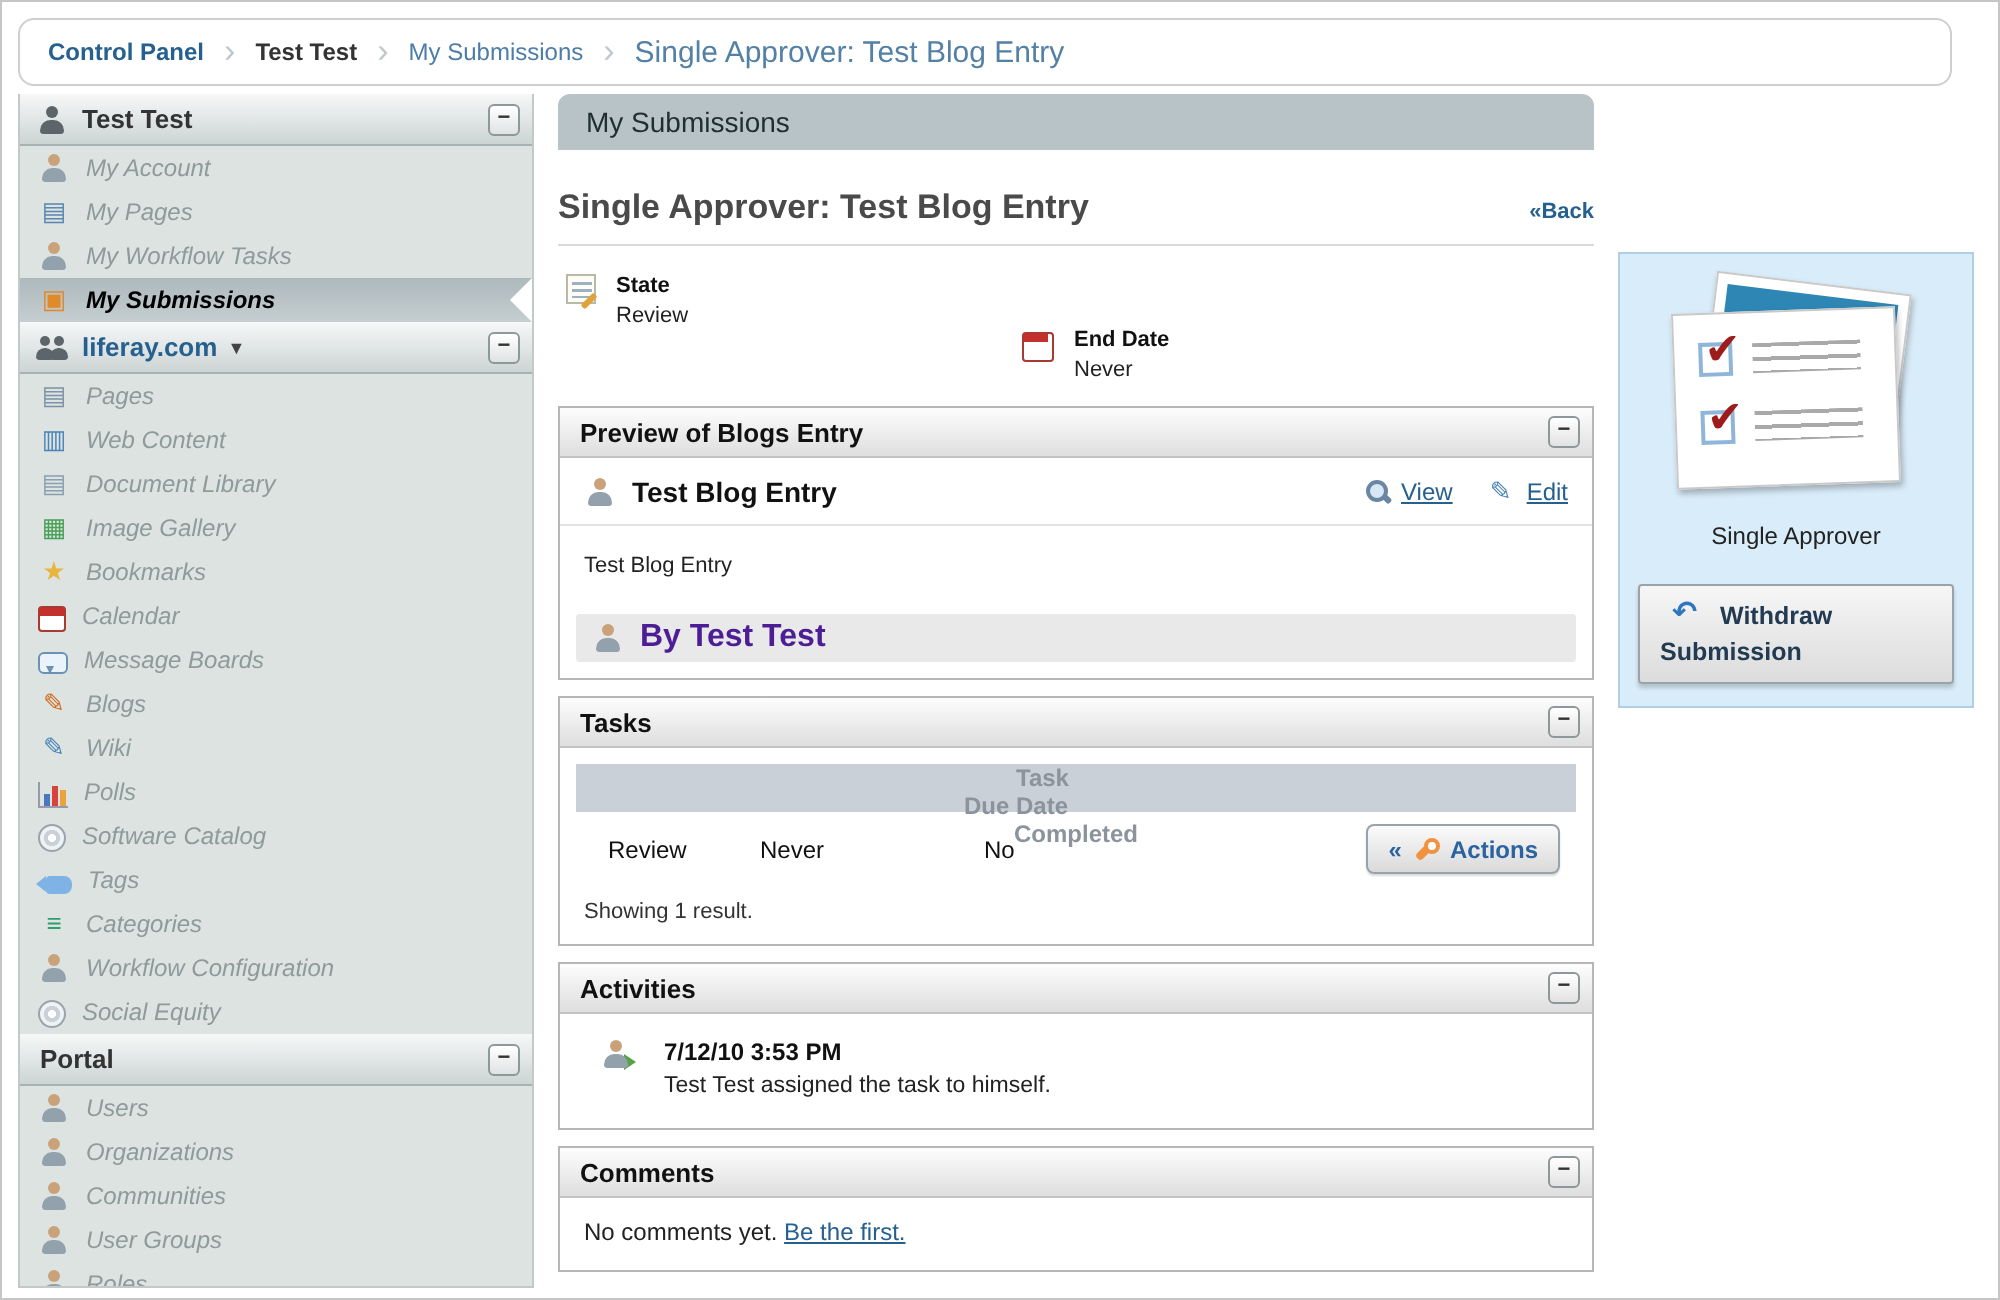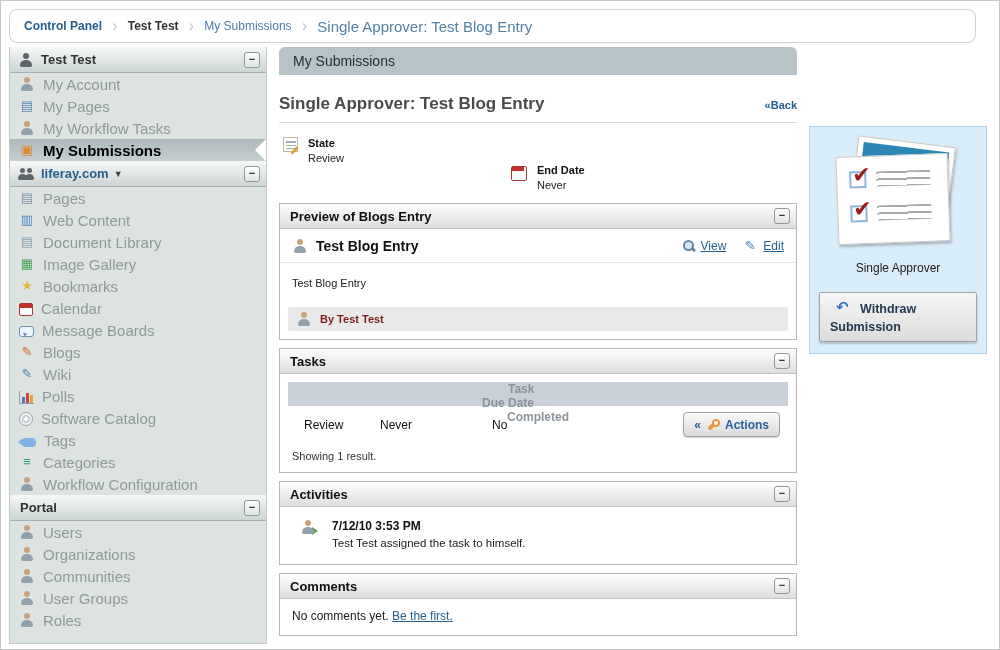--- a/index.html
+++ b/index.html
@@ -15,21 +15,21 @@
   .crumb-current { font-size:15px; color:#5381a5; }
 
   
   .sidebar { position:absolute; left:8px; top:46px; width:258px; height:597px; background:#dde3e1; border:1px solid #c2cac8; border-top:none; overflow:hidden; }
   .sec-head { position:relative; height:26px; background:linear-gradient(#f7f8f8,#ccd4d4); border-bottom:1px solid #a8b2b2; display:flex; align-items:center; padding:0 8px; }
   .sec-title { font-size:13px; font-weight:bold; color:#333; margin-left:7px; }
   .sec-title.blue { color:#25608f; cursor:pointer; }
   .caret { font-size:9px; color:#444; margin-left:5px; }
   .collapse-btn { position:absolute; right:6px; top:5px; width:16px; height:16px; border:1px solid #8d9898; border-radius:3px; background:linear-gradient(#fff,#dfe3e3); font-size:11px; font-weight:bold; color:#333; line-height:13px; text-align:center; cursor:pointer; }
   .sitem { position:relative; height:22px; display:flex; align-items:center; padding-left:9px; cursor:pointer; }
-  .sitem .lbl { font-size:15px; color:#8f9a9a; margin-left:8px; white-space:nowrap; }
+  .sitem .lbl { font-size:12px; color:#8f9a9a; margin-left:8px; white-space:nowrap;font-style:italic; }
   .sitem.sel { background:linear-gradient(#aeb9bd,#c5ced0); }
   .sitem.sel .lbl { color:#000; font-weight:bold; }
   .sitem.sel::after { content:""; position:absolute; right:0; top:0; border-top:11px solid transparent; border-bottom:11px solid transparent; border-right:11px solid #fff; }
 
   
   .ic { display:inline-block; width:16px; height:16px; position:relative; flex:none; }
   .icg { font-size:13px; line-height:16px; text-align:center; }
   .icp::before { content:""; position:absolute; left:5px; top:1px; width:6px; height:6px; border-radius:50%; background:#caa27a; }
   .icp::after { content:""; position:absolute; left:2px; top:8px; width:12px; height:7px; border-radius:6px 6px 2px 2px; background:#93a1ad; }
   .icp.dark::before,.icp.dark::after { background:#5c6569; }
@@ -88,21 +88,21 @@
   .panel-title { font-size:13px; font-weight:bold; color:#111; }
   .panel-head .collapse-btn { top:4px; background:linear-gradient(#fff,#e2e2e2); }
 
   .entry-row { display:flex; align-items:center; padding:9px 12px 8px 12px; border-bottom:1px solid #e3e3e3; }
   .entry-title { font-size:14px; font-weight:bold; color:#111; margin-left:8px; }
   .entry-links { margin-left:auto; display:flex; align-items:center; gap:16px; }
   .mlink { display:flex; align-items:center; gap:5px; font-size:12px; color:#25608f; cursor:pointer; }
   .mlink span.t { text-decoration:underline; }
   .preview-body { padding:14px 12px; font-size:11px; color:#222; }
   .byline { margin:4px 8px 8px 8px; height:24px; background:#e9e9e9; display:flex; align-items:center; padding:0 8px; border-radius:2px; }
-  .byline .t { font-size:11px; font-weight:bold; color:#7f1d1d; margin-left:8px;text-align:center; }
+  .byline .t { font-size:16px; font-weight:bold; color:#4c1d95; margin-left:8px;text-align:center; }
 
   .thead { margin:8px 8px 0 8px; height:24px; background:#c9d0d8; display:flex; align-items:center;flex-direction:column; }
   .th { font-size:12px; font-weight:bold; color:#8b949c; }
   .c1 { width:92px; padding-left:16px; } .c2 { width:112px; } .c3 { flex:1; }
   .trow { position:relative; display:flex; align-items:center; margin:0 8px; height:38px; }
   .td { font-size:12px; color:#111; }
   .actions-btn { position:absolute; right:8px; top:6px; height:25px; display:flex; align-items:center; gap:5px; padding:0 10px; border:1px solid #97a2ab; border-radius:4px; background:linear-gradient(#fbfbfb,#d9d9d9); cursor:pointer; box-shadow:0 1px 1px rgba(0,0,0,.15); }
   .actions-btn .chev { color:#2a63a0; font-size:12px; font-weight:bold; }
   .actions-btn .t { font-size:12px; font-weight:bold; color:#2a63a0; }
   .results { padding:6px 12px 10px 12px; font-size:11px; color:#333; }
@@ -227,20 +227,24 @@
       <span class="lbl" data-name="sidebar-item-label">Tags</span>
     </div>
     <div class="sitem" data-name="sidebar-item-categories">
       <span class="ic icg" data-name="categories-icon">≡</span>
       <span class="lbl" data-name="sidebar-item-label">Categories</span>
     </div>
     <div class="sitem" data-name="sidebar-item-workflow-configuration">
       <span class="ic icp" data-name="workflow-configuration-icon"></span>
       <span class="lbl" data-name="sidebar-item-label">Workflow Configuration</span>
     </div>
+    <div class="sitem" data-name="sidebar-item-social-equity">
+      <span class="ic icdisc" data-name="social-equity-icon"></span>
+      <span class="lbl" data-name="sidebar-item-label">Social Equity</span>
+    </div>
 
     <div class="sec-head" data-name="sidebar-section-portal">
       <span class="sec-title" style="margin-left:2px" data-name="sidebar-section-portal-title">Portal</span>
       <span class="collapse-btn" data-name="collapse-portal-section-button">−</span>
     </div>
     <div class="sitem" data-name="sidebar-item-users">
       <span class="ic icp" data-name="users-icon"></span>
       <span class="lbl" data-name="sidebar-item-label">Users</span>
     </div>
     <div class="sitem" data-name="sidebar-item-organizations">

